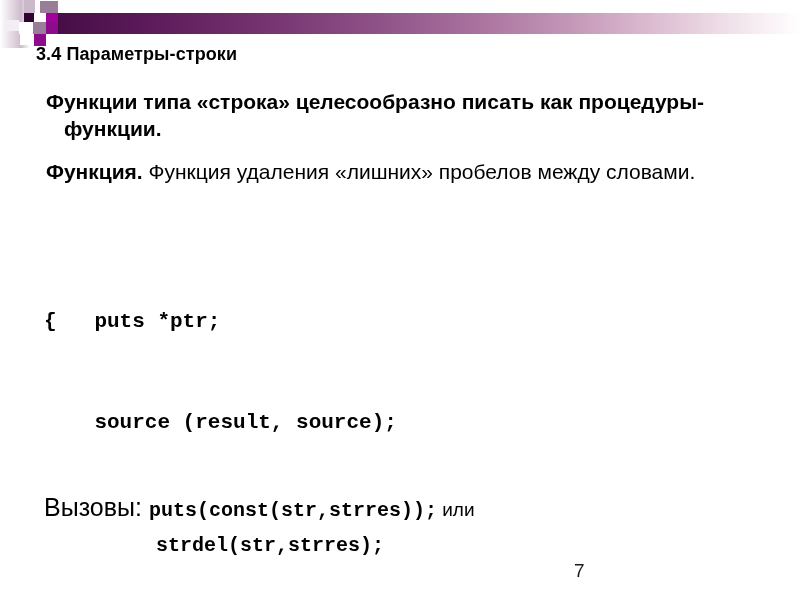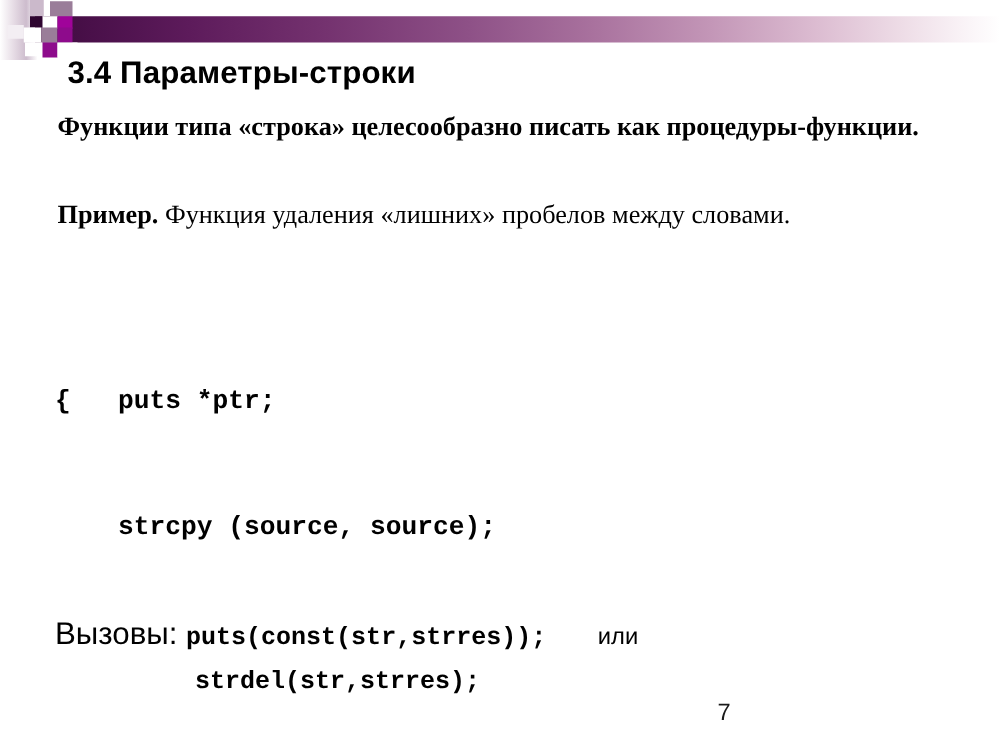--- a/index.html
+++ b/index.html
@@ -51,41 +51,40 @@
     height: 48px;
     background: linear-gradient(to right, #ffffff 0%, #e7dde6 35%, #cdbccd 70%, #ffffff 100%);
   }
   .deco-sq {
     position: absolute;
   }
 
   
   #page-title {
     position: absolute;
-    left: 54px;
+    left: 36px;
     top: 44px;
-    font-size: 25px;
+    font-size: 18px;
     font-weight: bold;
     letter-spacing: 0.1px;
     white-space: nowrap;
   }
 
   .para {
     position: absolute;
     left: 46px;
     width: 710px;
     font-size: 21px;
     line-height: 27px;
     text-indent: 0;
   }
   .para .hang {
     display: block;
     padding-left: 18px;
     text-indent: -18px;
-    font-family: Liberation Serif, serif;
   }
   #para-intro {
     top: 88px;
     font-weight: bold;
   }
   #para-example {
     top: 158px;
     font-weight: normal;
   }
   #para-example .lead {
@@ -123,21 +122,20 @@
   }
   #calls-block .mono {
     font-family: "Liberation Mono", "DejaVu Sans Mono", monospace;
     font-weight: bold;
     font-size: 20px;
   }
   #calls-block .suffix {
     font-family: "Liberation Sans", sans-serif;
     font-weight: normal;
     font-size: 19px;
-    margin-left: 36px;
   }
   #calls-line-2 {
     padding-left: 112px;
     white-space: pre;
   }
 
   
   #page-number {
     position: absolute;
     left: 574px;
@@ -172,27 +170,27 @@
 </div>
 
 <div id="page-title">3.4 Параметры-строки</div>
 
 <div class="para" id="para-intro">
   <span class="hang">Функции типа «строка» целесообразно писать как процедуры-функции.</span>
 </div>
 
 <div class="para" id="para-example">
   <span class="hang">
-    <span class="lead">Пример.</span><span> Функция удаления «лишних» пробелов между словами.</span>
+    <span class="lead">Функция.</span><span> Функция удаления «лишних» пробелов между словами.</span>
   </span>
 </div>
 
 <div id="code-block">
   <div class="code-line">{   puts *ptr;</div>
-  <div class="code-line">    strcpy (source, source);</div>
+  <div class="code-line">    source (result, source);</div>
   
   
   
   
 </div>
 
 <div id="calls-block">
   <div id="calls-line-1"><span class="calls-label">Вызовы: </span><span class="mono">puts(const(str,strres));</span><span class="suffix"> или</span></div>
   <div id="calls-line-2"><span class="mono">strdel(str,strres);</span></div>
 </div>

